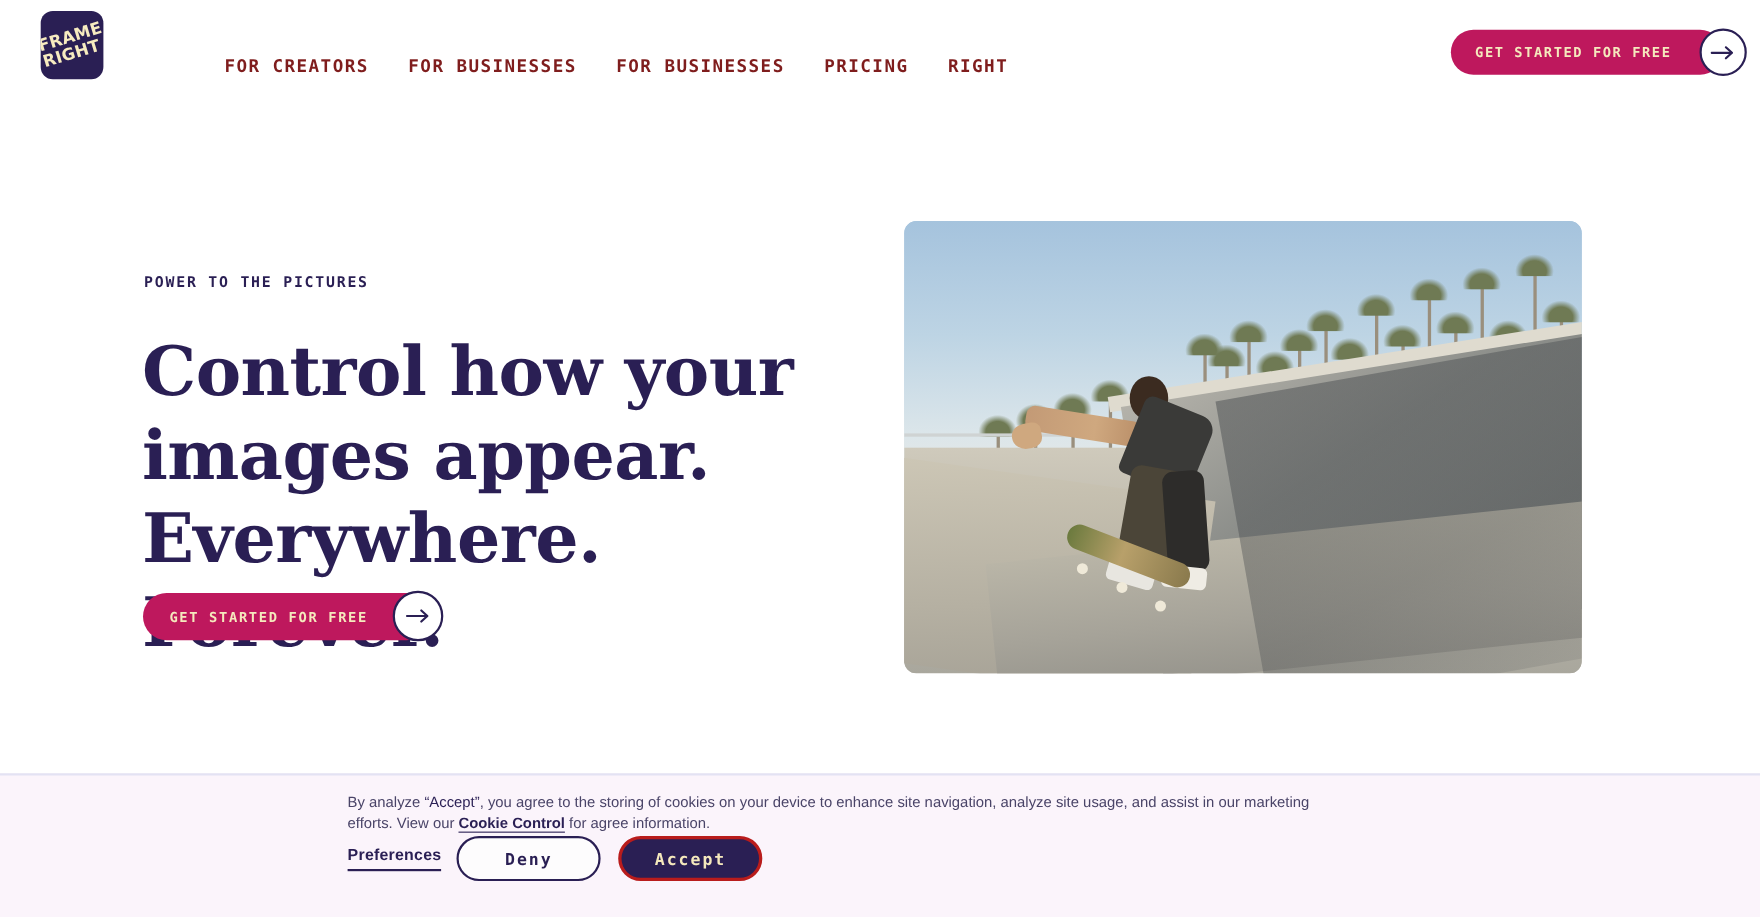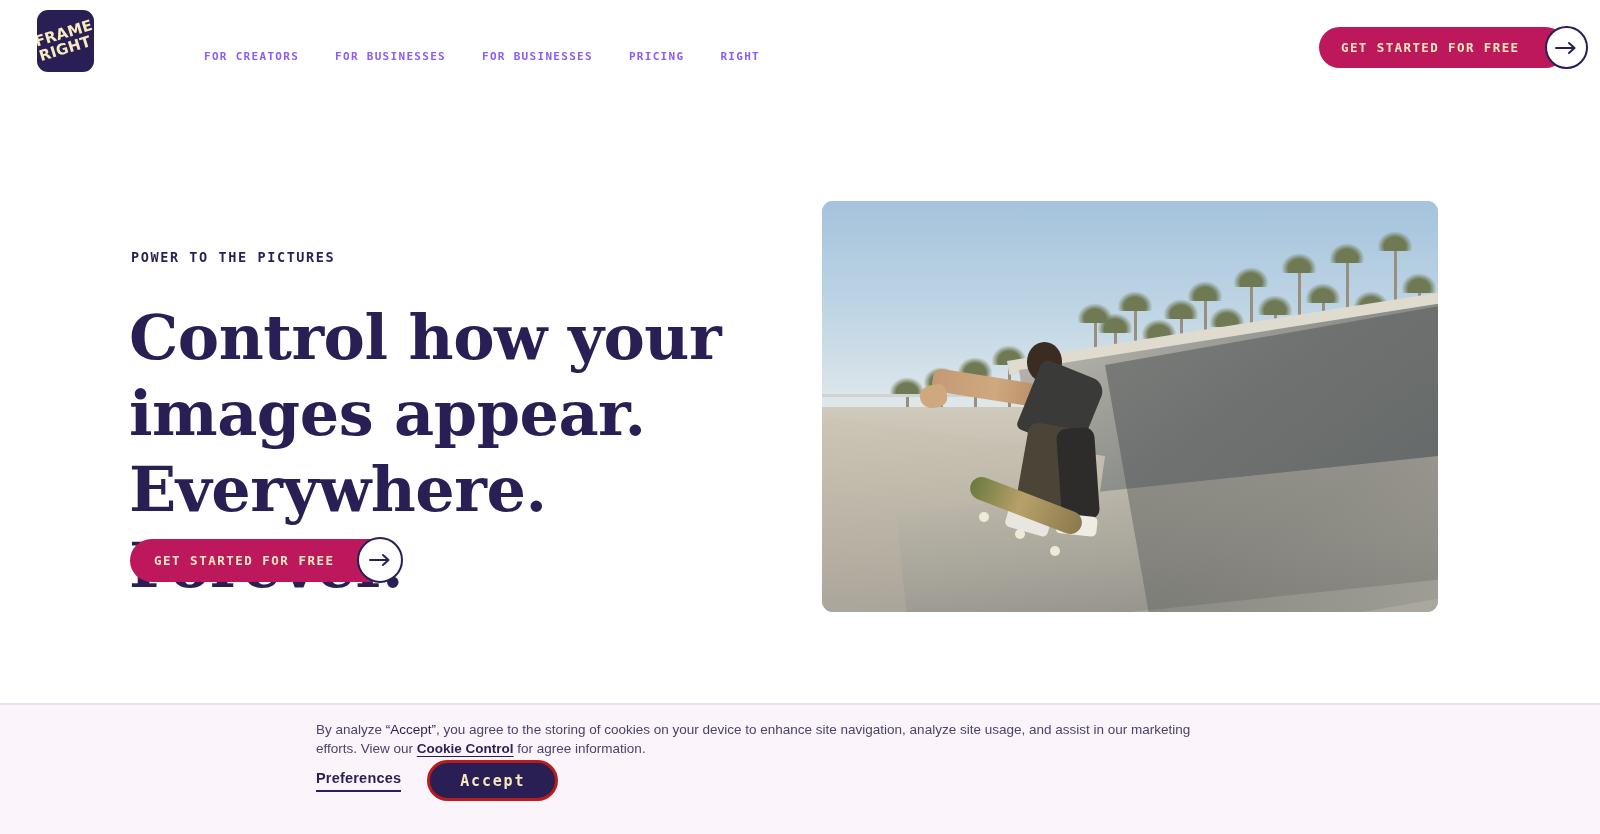--- a/index.html
+++ b/index.html
@@ -54,24 +54,24 @@
   .main-nav {
     position: absolute;
     left: 204px;
     top: 50px;
     display: flex;
     align-items: center;
     gap: 0px;
   }
   .nav-item {
     font-family: "DejaVu Sans Mono", monospace;
-    font-size: 11px;
+    font-size: 16px;
     font-weight: bold;
     letter-spacing: 1.3px;
-    color: #8b5cf6;
+    color: #7f1d1d;
     text-decoration: none;
     white-space: nowrap;
     cursor: pointer;
     padding: 0 18px;
   }
   .nav-item:first-child { padding-left: 0; }
 
   
   .cta-pill {
     position: relative;
@@ -295,21 +295,21 @@
     text-underline-offset: 3px;
     cursor: pointer;
   }
 
   .cookie-actions {
     position: absolute;
     left: 316px;
     top: 55px;
     display: flex;
     align-items: center;
-    gap: 12px;
+    gap: 0;
   }
   .btn-preferences {
     font-family: "Liberation Sans", sans-serif;
     font-size: 14.5px;
     font-weight: bold;
     color: #2a1f54;
     background: none;
     border: none;
     border-bottom: 2px solid #2a1f54;
     padding: 0 0 4px 0;
@@ -465,15 +465,16 @@
       <div class="sk-wheel" style="left:48%; top:90%;"></div>
     </div>
   </figure>
 </section>
 
 <section class="cookie-banner">
   <p class="cookie-text"><span>By analyze </span><b>“Accept”</b><span>, you agree to the storing of cookies on your device to enhance site navigation, analyze site usage, and assist in our marketing efforts. View our </span><a class="cookie-policy-link" href="#">Cookie Control</a><span> for agree information.</span></p>
 
   <div class="cookie-actions">
     <button class="btn-preferences">Preferences</button>
+    <button class="btn-deny">Deny</button>
     <button class="btn-accept">Accept</button>
   </div>
 </section>
 
 </body></html>

